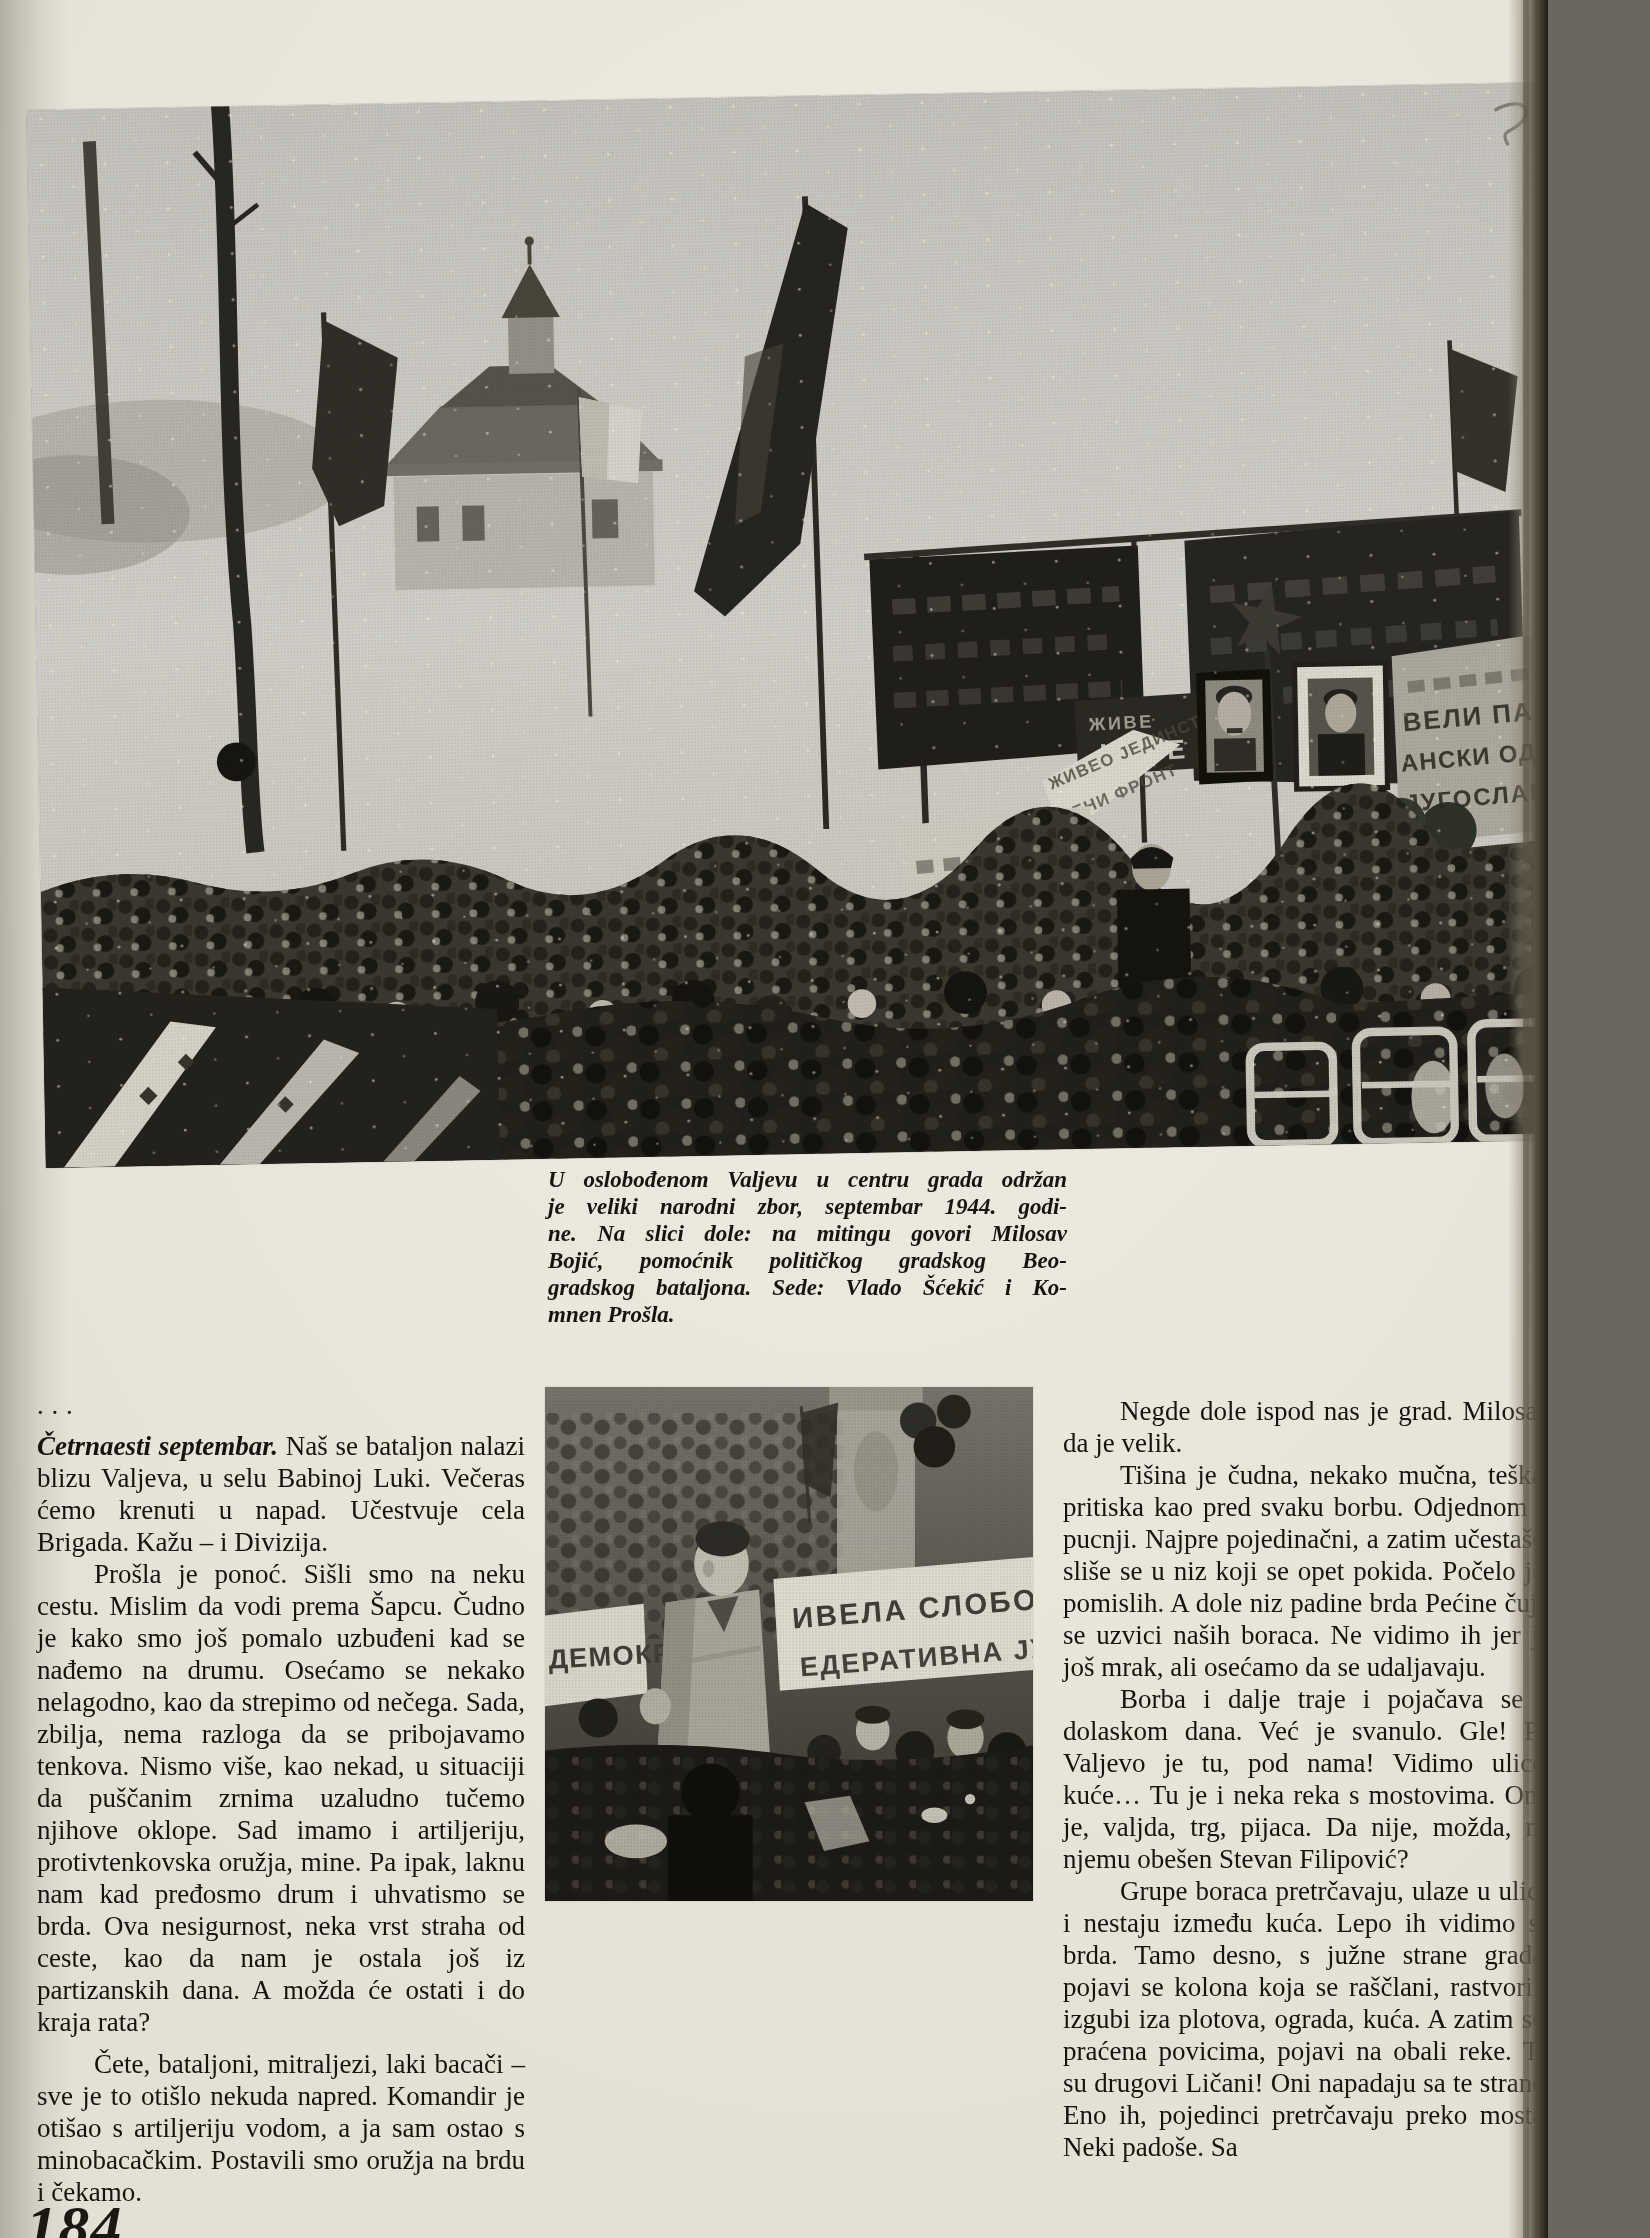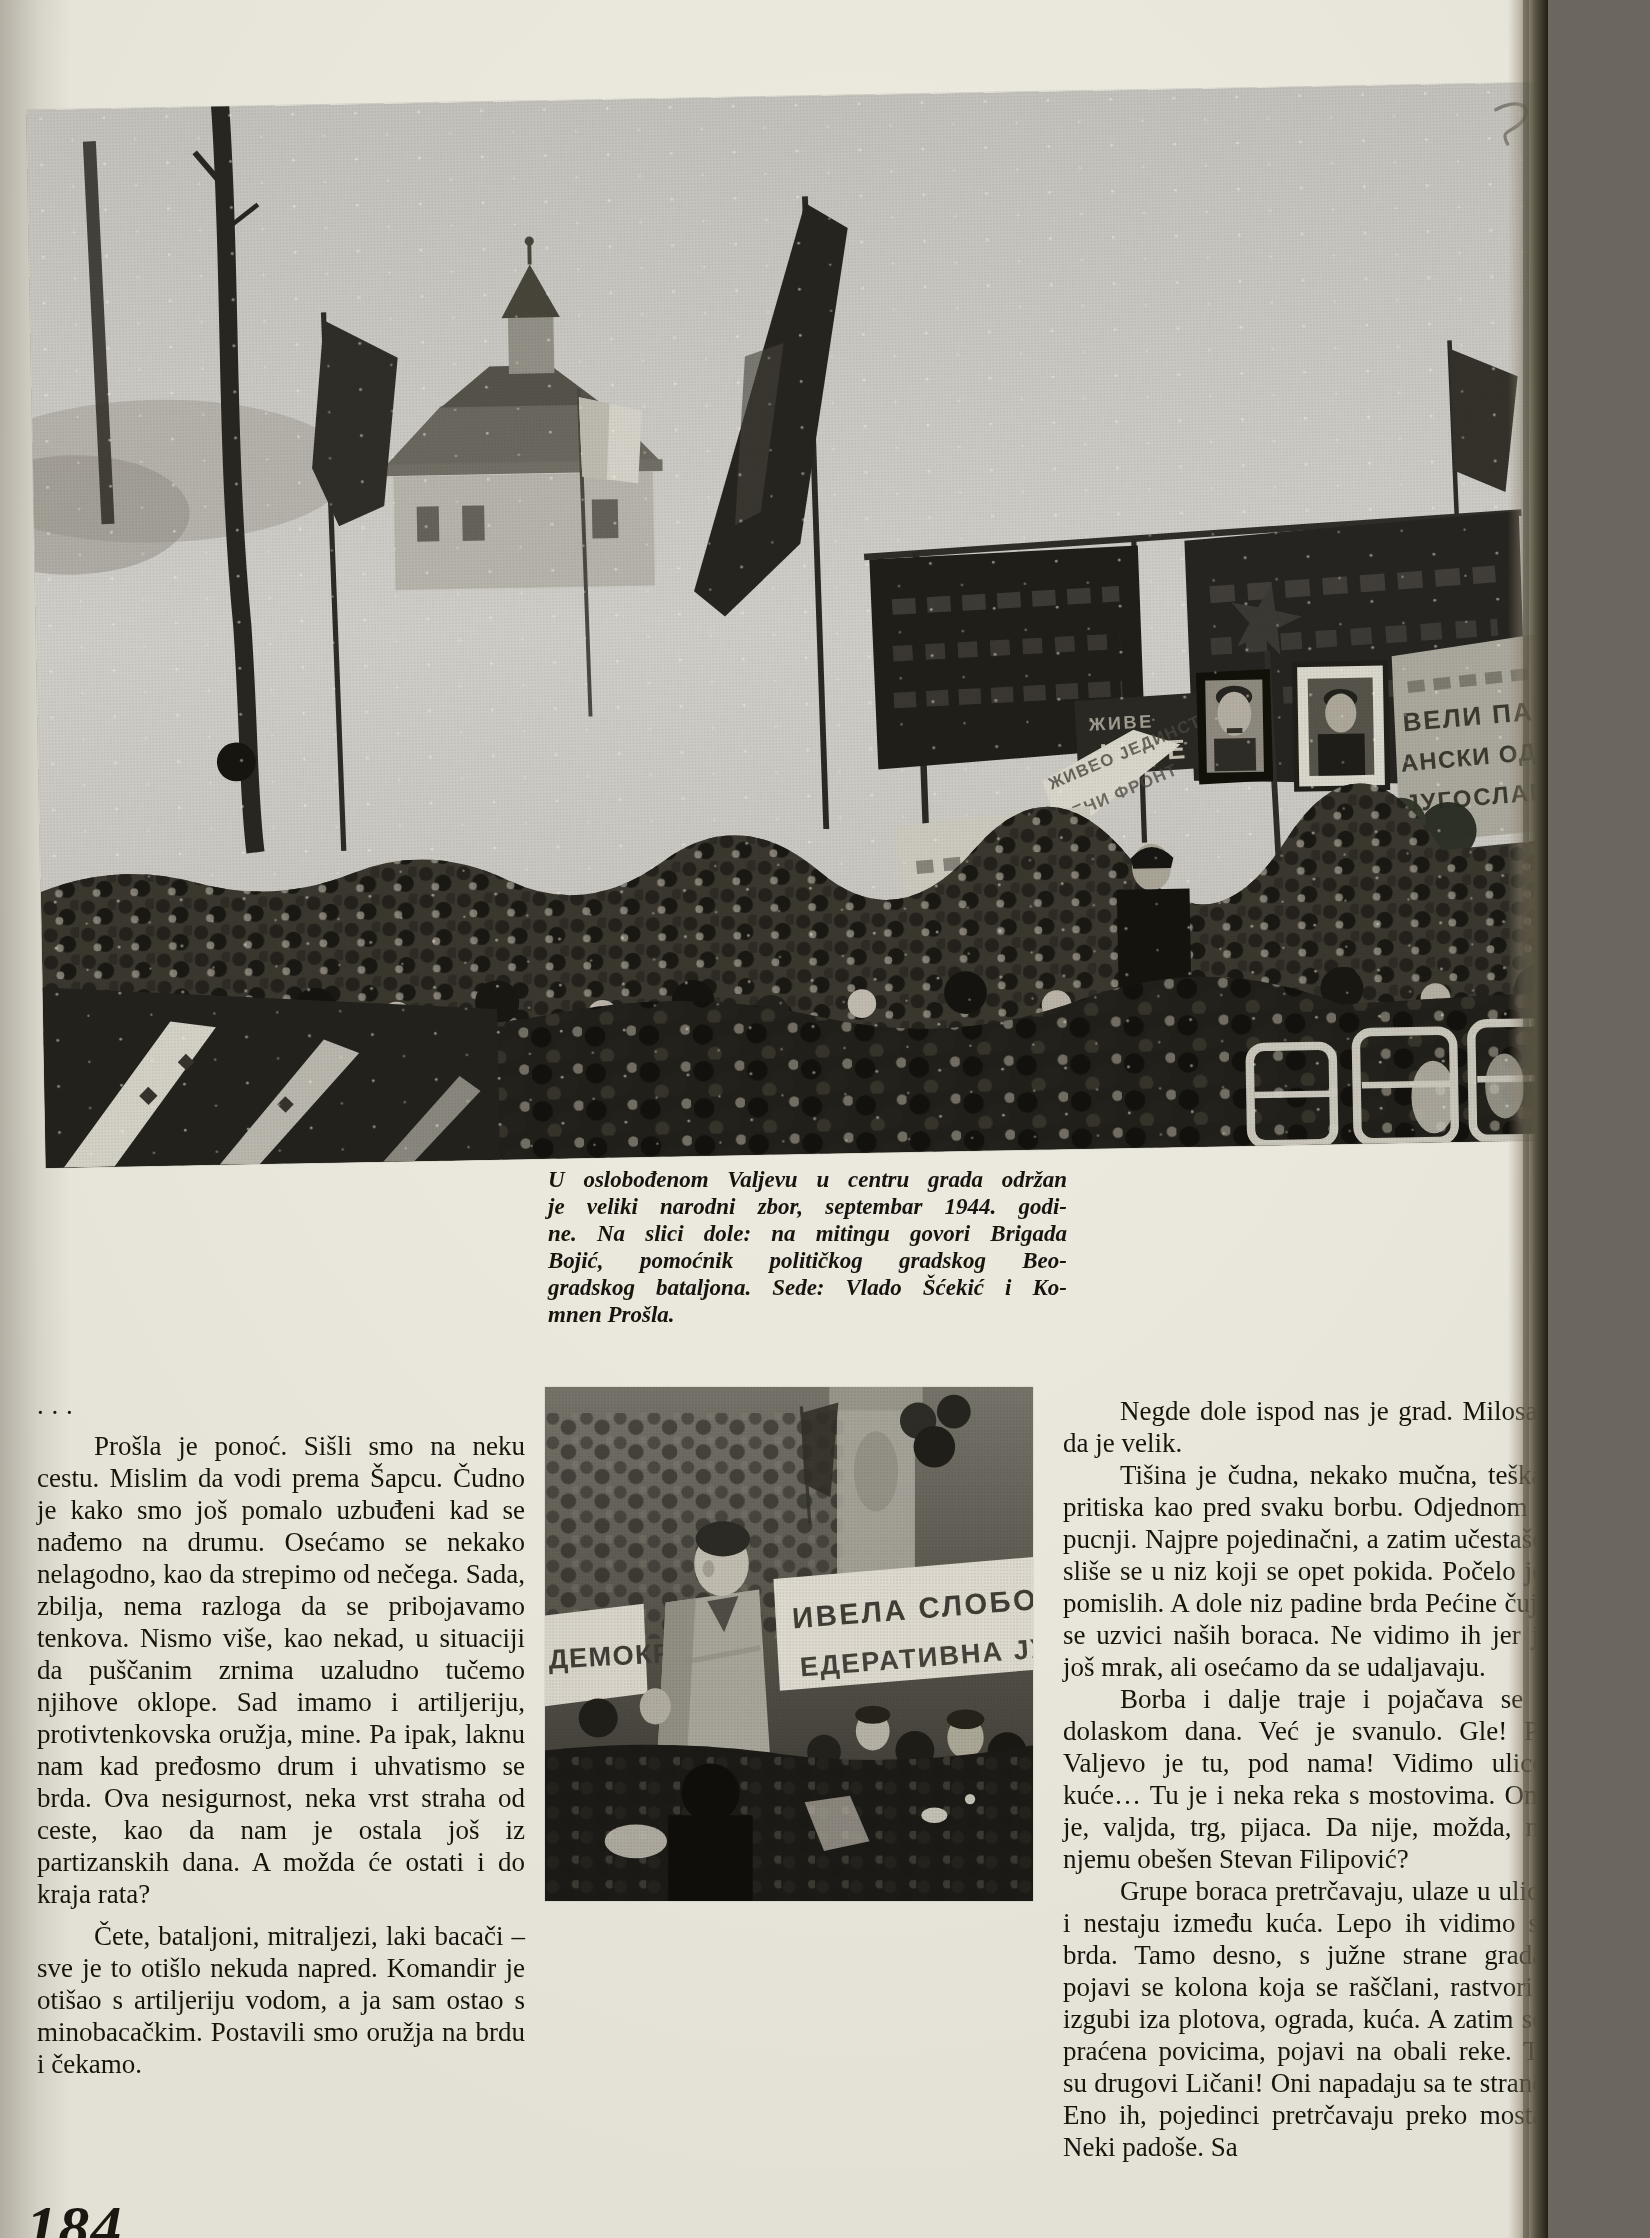--- a/index.html
+++ b/index.html
@@ -248,28 +248,29 @@
       <ellipse cx="2250" cy="1545" rx="30" ry="50" fill="#c2beb2" opacity="0.7"></ellipse>
 
       <rect x="0" y="0" width="2350" height="1630" fill="url(#sp1)"></rect>
       <rect x="0" y="0" width="2350" height="1630" fill="url(#ht1)"></rect>
     </svg>
   </div>
 
   <div class="caption">
     <div class="cap-line">U oslobođenom Valjevu u centru grada održan</div>
     <div class="cap-line">je veliki narodni zbor, septembar 1944. godi-</div>
-    <div class="cap-line">ne. Na slici dole: na mitingu govori Brigada</div>
+    <div class="cap-line">ne. Na slici dole: na mitingu govori Milosav</div>
     <div class="cap-line">Bojić, pomoćnik političkog gradskog Beo-</div>
     <div class="cap-line">gradskog bataljona. Sede: Vlado Šćekić i Ko-</div>
     <div class="cap-line last">mnen Prošla.</div>
   </div>
 
   <div class="col col-left">
     <div class="dots">...</div>
+    <p class="noindent"><span class="lead">Četrnaesti septembar.</span><span> Naš se bataljon nalazi blizu Valjeva, u selu Babinoj Luki. Večeras ćemo krenuti u napad. Učestvuje cela Brigada. Kažu – i Divizija.</span></p>
     <p>Prošla je ponoć. Sišli smo na neku cestu. Mislim da vodi prema Šapcu. Čudno je kako smo još pomalo uzbuđeni kad se nađemo na drumu. Osećamo se nekako nelagodno, kao da strepimo od nečega. Sada, zbilja, nema razloga da se pribojavamo tenkova. Nismo više, kao nekad, u situaciji da puščanim zrnima uzaludno tučemo njihove oklope. Sad imamo i artiljeriju, protivtenkovska oružja, mine. Pa ipak, laknu nam kad pređosmo drum i uhvatismo se brda. Ova nesigurnost, neka vrst straha od ceste, kao da nam je ostala još iz partizanskih dana. A možda će ostati i do kraja rata?</p>
     <p class="gap">Čete, bataljoni, mitraljezi, laki bacači – sve je to otišlo nekuda napred. Komandir je otišao s artiljeriju vodom, a ja sam ostao s minobacačkim. Postavili smo oružja na brdu i čekamo.</p>
   </div>
 
   <div class="photo-mid">
     <svg viewBox="0 0 752 792" preserveAspectRatio="none">
       <defs>
         <linearGradient id="mbg" x1="0" y1="0" x2="0" y2="1">
           <stop offset="0" stop-color="#76736a"></stop>
             <stop offset="0.45" stop-color="#57544c"></stop>

